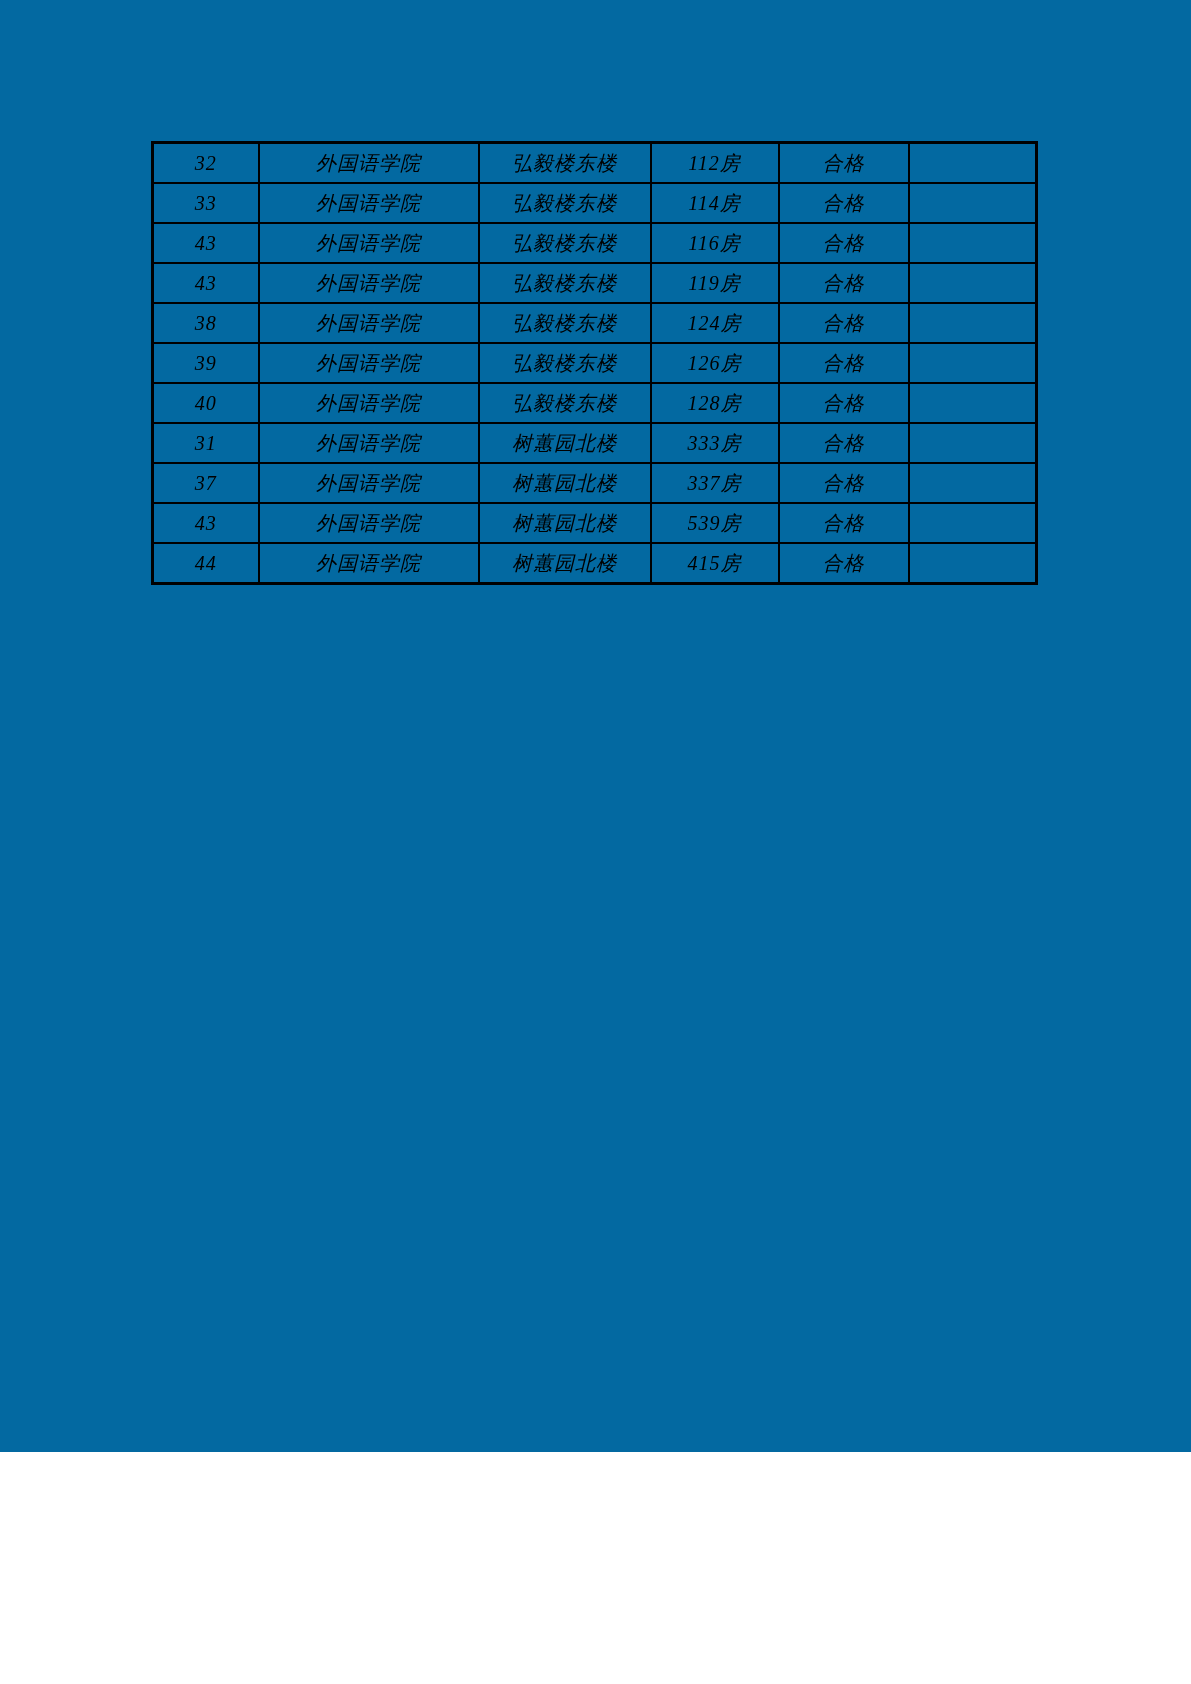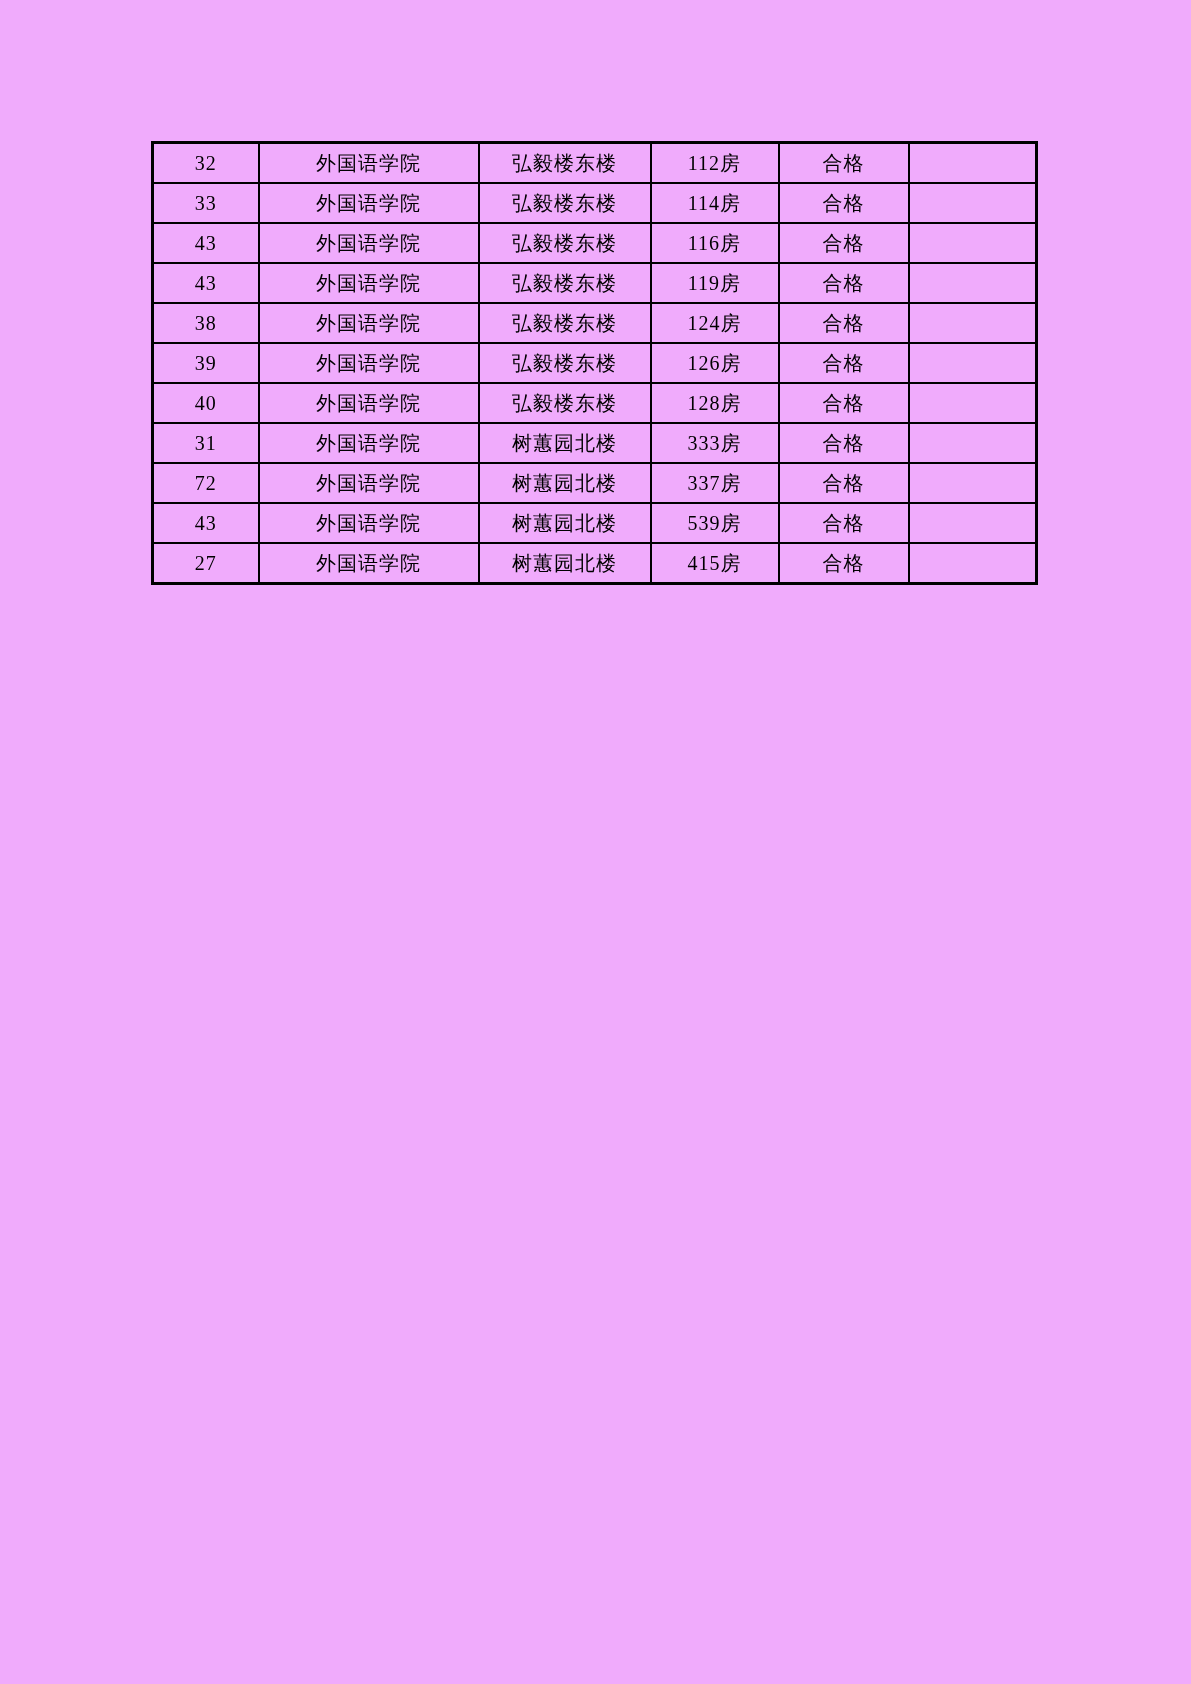--- a/index.html
+++ b/index.html
@@ -12,22 +12,23 @@
     background: #ffffff;
     position: relative;
     font-family: "Liberation Serif", "DejaVu Serif", serif;
     color: #000000;
   }
   .page {
     position: absolute;
     left: 0;
     top: 0;
     width: 1191px;
-    height: 1684px;
-    background: #f0abfc;
+    height: 1452px;
+    background: #0369a1;
+    font-style: italic;
   }
   .doc-table-wrap {
     position: absolute;
     left: 151px;
     top: 141px;
   }
   table.results {
     border-collapse: collapse;
     table-layout: fixed;
     border: 3px solid #000000;
@@ -117,37 +118,37 @@
   </tr>
           <tr>
     <td>31</td>
     <td>外国语学院</td>
     <td>树蕙园北楼</td>
     <td>333房</td>
     <td>合格</td>
     <td></td>
   </tr>
           <tr>
-    <td>72</td>
+    <td>37</td>
     <td>外国语学院</td>
     <td>树蕙园北楼</td>
     <td>337房</td>
     <td>合格</td>
     <td></td>
   </tr>
           <tr>
     <td>43</td>
     <td>外国语学院</td>
     <td>树蕙园北楼</td>
     <td>539房</td>
     <td>合格</td>
     <td></td>
   </tr>
           <tr>
-    <td>27</td>
+    <td>44</td>
     <td>外国语学院</td>
     <td>树蕙园北楼</td>
     <td>415房</td>
     <td>合格</td>
     <td></td>
   </tr>
         </tbody>
     </table>
   </div>
 </div>

